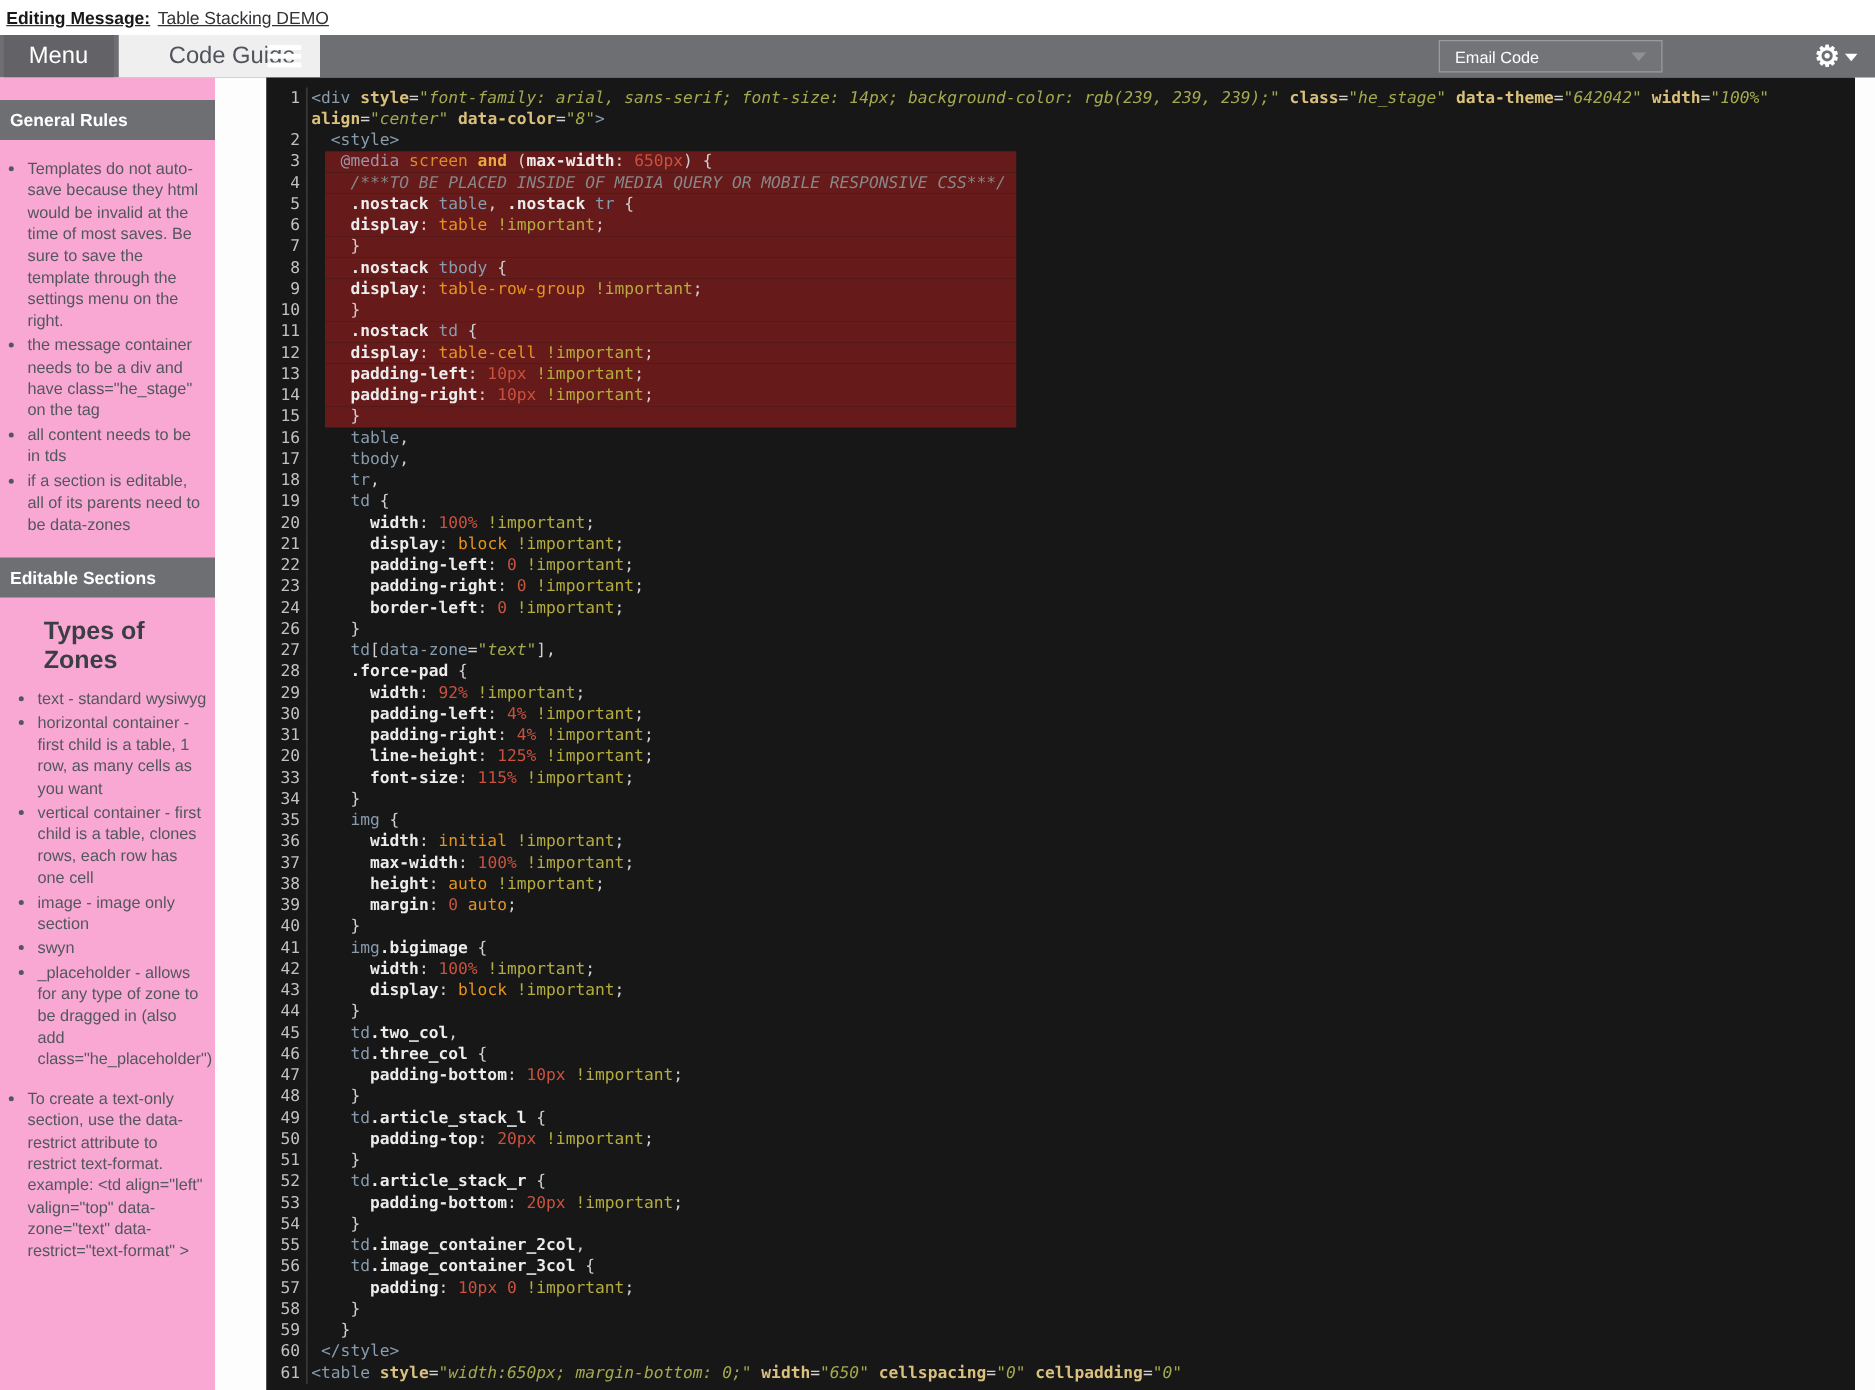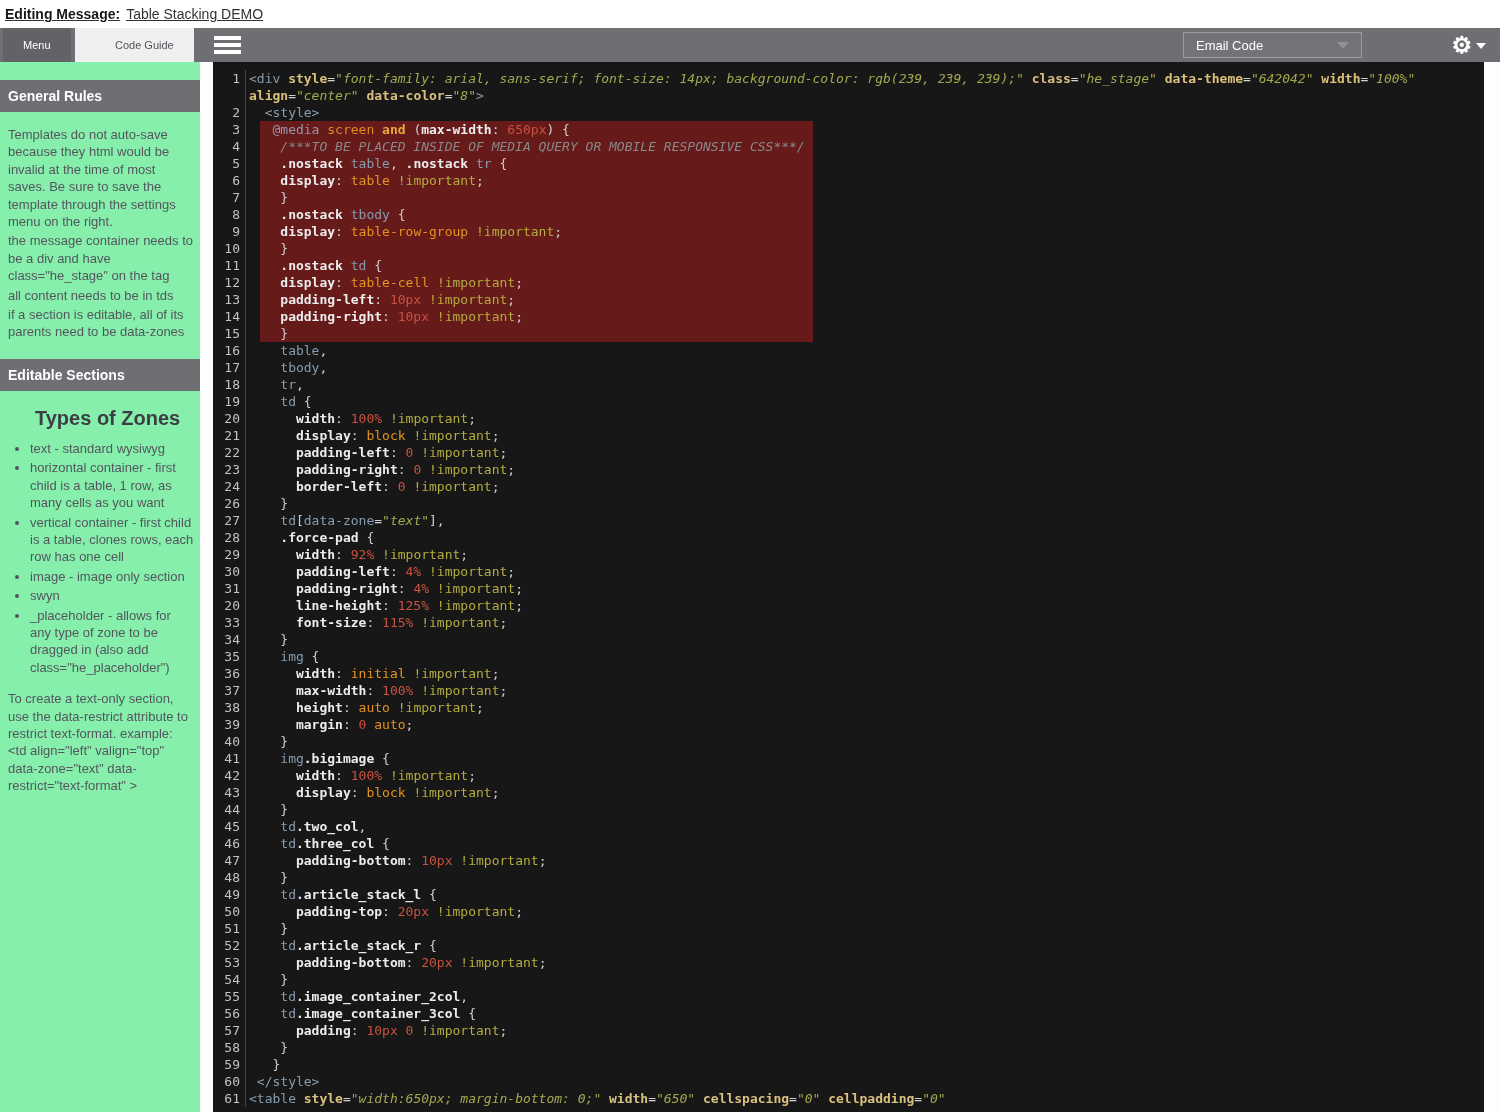--- a/index.html
+++ b/index.html
@@ -7,43 +7,43 @@
               font-family:"Liberation Sans", sans-serif; }
 
   
   #topbar { height:28px; background:#ffffff; line-height:28px; padding-left:5px;
             font-size:14px; color:#313236; white-space:nowrap;text-decoration:underline; }
   #topbar .lbl { font-weight:700; color:#17181a; margin-right:6px; }
 
   
   #tabbar { position:relative; height:34px; background:#6e6f72; }
   .tab { display:inline-flex; align-items:center; height:34px; padding:0 20px;
-         font-size:11px; vertical-align:top; cursor:default; }
+         font-size:19px; vertical-align:top; cursor:default; }
   .tab-menu { margin-left:3px; background:#636367; color:#ffffff; }
   .tab-active { background:#efeff0; color:#515459;padding-left:40px; }
   #hamburger { position:absolute; left:214px; top:8px; width:27px; cursor:pointer; }
   #hamburger i { display:block; width:27px; height:4px; background:#ffffff; margin-bottom:3px; }
-  #emailcode-select { position:absolute; right:138px; top:4px; width:179px; height:26px;
+  #emailcode-select { position:absolute; right:170px; top:4px; width:179px; height:26px;
          background:#737478; border:1px solid #9a9b9e; color:#ffffff; font-size:13px;
          display:flex; align-items:center; justify-content:space-between; padding:0 12px; }
   .sel-caret { width:0; height:0; border-left:6px solid transparent; border-right:6px solid transparent;
          border-top:7px solid #909195; }
   #gear { position:absolute; right:28px; top:2px; font-size:23px; color:#ffffff;
           font-weight:700; line-height:30px; cursor:pointer; }
   #gear-caret { position:absolute; right:14px; top:15px; width:0; height:0; cursor:pointer;
           border-left:5px solid transparent; border-right:5px solid transparent;
           border-top:6px solid #ffffff; }
 
   
   #main { position:absolute; left:0; top:62px; right:0; bottom:0; }
-  #sidebar { position:absolute; left:0; top:0; width:200px; height:100%;
-             background:#86efac; overflow:hidden; }
+  #sidebar { position:absolute; left:0; top:0; width:172px; height:100%;
+             background:#f9a8d4; overflow:hidden; }
   .side-header { height:32px; line-height:32px; background:#6e6f73; color:#ffffff;
                  font-weight:700; font-size:14px; padding-left:8px; margin-top:18px; }
-  .side-list { margin:14px 6px 0 0; padding-left:8px; color:#53575d; font-size:13px;
+  .side-list { margin:14px 6px 0 0; padding-left:22px; color:#53575d; font-size:13px;
                line-height:17.4px; }
   .side-list li { margin-bottom:2px; }
   .side-list.sub { padding-left:30px; margin-top:0; margin-bottom:4px; }
   .side-subheading { margin:16px 0 10px 35px; font-weight:700; font-size:20px; color:#3b3f45; }
 
   
   #editor { position:absolute; left:213px; top:0; width:1271px; height:100%;
             background:#171717; overflow:hidden;
             font-family:"DejaVu Sans Mono", monospace; font-size:13px; line-height:17px; }
   #codelines { padding-top:8px; }

